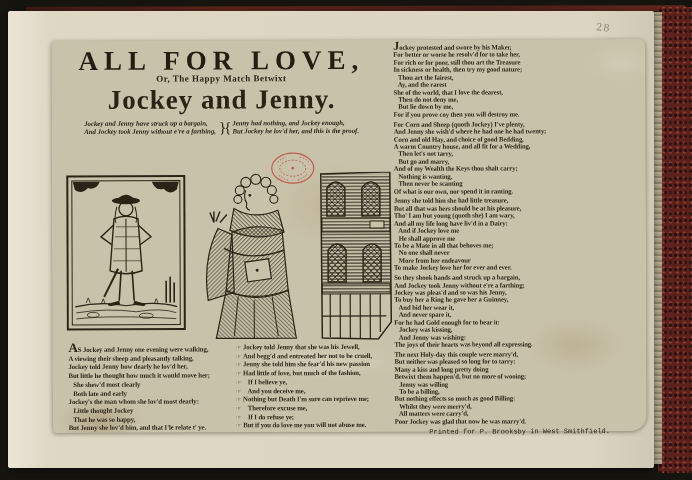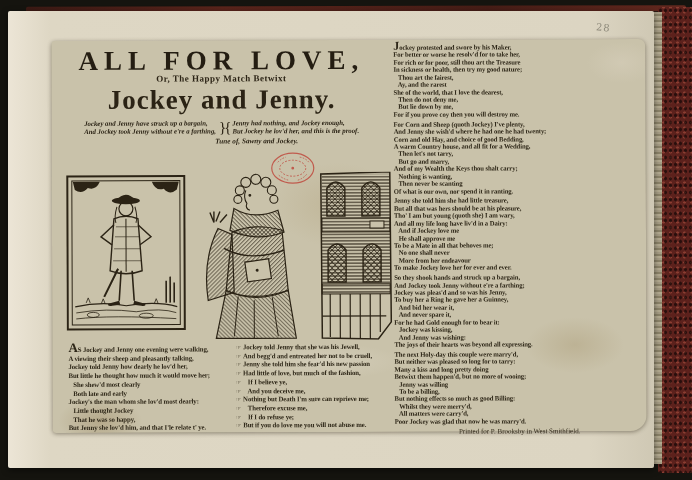--- a/index.html
+++ b/index.html
@@ -54,21 +54,21 @@
     letter-spacing:-.1px;color:#2e2718;}
   .col-left{position:absolute;left:16px;top:303px;width:178px;}
   .col-mid{position:absolute;left:183px;top:303px;width:157px;}
   .col-left .vline:first-child::first-letter{font-size:13px;font-weight:700;}
   .manicule{font-family:"DejaVu Sans",sans-serif;font-size:6.3px;margin-right:2px;color:#2e2718;}
   .right-zone{position:absolute;left:342px;top:3px;width:250px;height:388px;}
   .right-zone .vline{line-height:7.42px;font-size:6.7px;}
   .stanza{margin-bottom:2.5px;}
   .stanza:first-child .vline:first-child::first-letter{font-size:12px;font-weight:700;}
   .imprint{font-size:7px;font-weight:400;text-align:center;margin-top:1px;
-    font-family:Liberation Serif, serif;}
+    font-family:Liberation Mono, monospace;}
 </style>
 </head>
 <body>
 
 <div class="stage">
 
   <div class="top-edge"></div>
   <div class="binding"></div>
   <div class="page-stack"></div>
   <div class="album"></div>
@@ -84,21 +84,20 @@
         <div class="arg-col">
             <div class="arg-line">Jockey and Jenny have struck up a bargain,</div>
             <div class="arg-line">And Jockey took Jenny without e're a farthing,</div>
           </div>
         <div class="braces">}{</div>
         <div class="arg-col">
             <div class="arg-line">Jenny had nothing, and Jockey enough,</div>
             <div class="arg-line">But Jockey he lov'd her, and this is the proof.</div>
           </div>
       </div>
-      <div class="tune-line">Tune of, Sawny and Jockey.</div>
     </div>
 
     <div class="cut-row">
 
       <div class="cut" style="left:8px;top:6px;">
         <svg width="120" height="156" viewBox="0 0 120 156">
           <rect x="1.5" y="1.5" width="117" height="153" fill="none" stroke="#2b2315" stroke-width="2"></rect>
           <rect x="6" y="6" width="108" height="144" fill="none" stroke="#2b2315" stroke-width="1"></rect>
           <path d="M7,7 L34,7 Q30,16 22,13 Q16,20 9,15 Z" fill="#2b2315"></path>
           <path d="M113,7 L86,7 Q90,17 98,14 Q104,21 111,15 Z" fill="#2b2315"></path>

